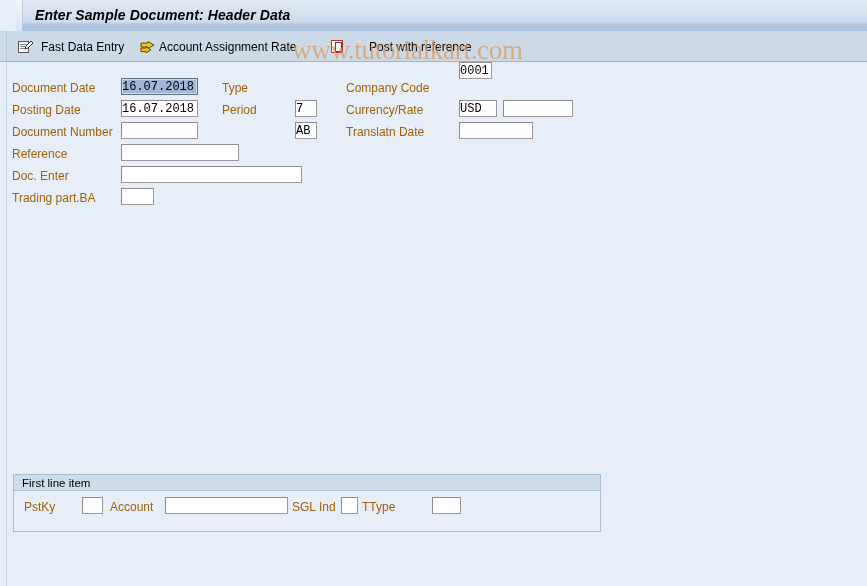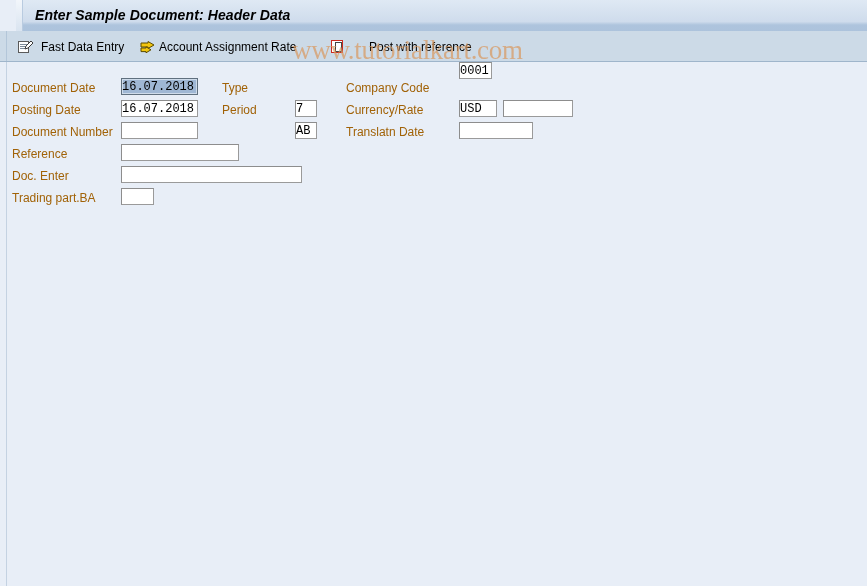--- a/index.html
+++ b/index.html
@@ -267,15 +267,30 @@
 
     <div class="fld-label" style="left:346px; top:19px;">Company Code</div>
     <div class="fld-label" style="left:346px; top:41px;">Currency/Rate</div>
     <div class="fld-label" style="left:346px; top:63px;">Translatn Date</div>
 
     <input class="inp" style="left: 459px; top: 0; width: 33px;" value="0001">
     <input class="inp" style="left: 459px; top: 38px; width: 38px;" value="USD">
     <input class="inp" style="left: 503px; top: 38px; width: 70px;" value="">
     <input class="inp" style="left: 459px; top: 60px; width: 74px;" value="">
 
+    <div class="group" style="top:412px;">
+      <div class="group-title">First line item</div>
+
+      <div class="fld-label" style="left:10px; top:25px;">PstKy</div>
+      <input class="inp" style="left: 68px; top: 22px; width: 21px;" value="">
+
+      <div class="fld-label" style="left:96px; top:25px;">Account</div>
+      <input class="inp" style="left: 151px; top: 22px; width: 123px;" value="">
+
+      <div class="fld-label" style="left:278px; top:25px;">SGL Ind</div>
+      <input class="inp" style="left: 327px; top: 22px; width: 17px;" value="">
+
+      <div class="fld-label" style="left:348px; top:25px;">TType</div>
+      <input class="inp" style="left: 418px; top: 22px; width: 29px;" value="">
+    </div>
 
   </div>
 </div>
 
 </body></html>

